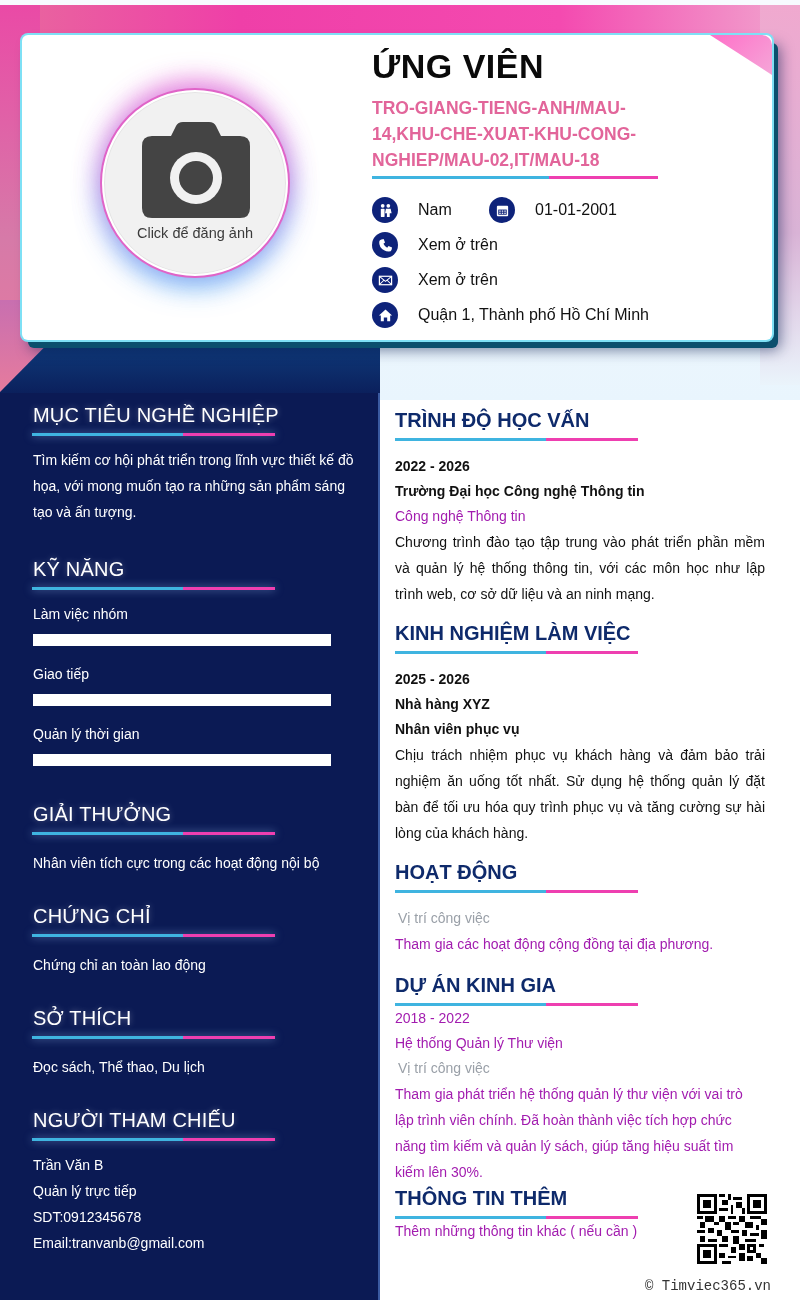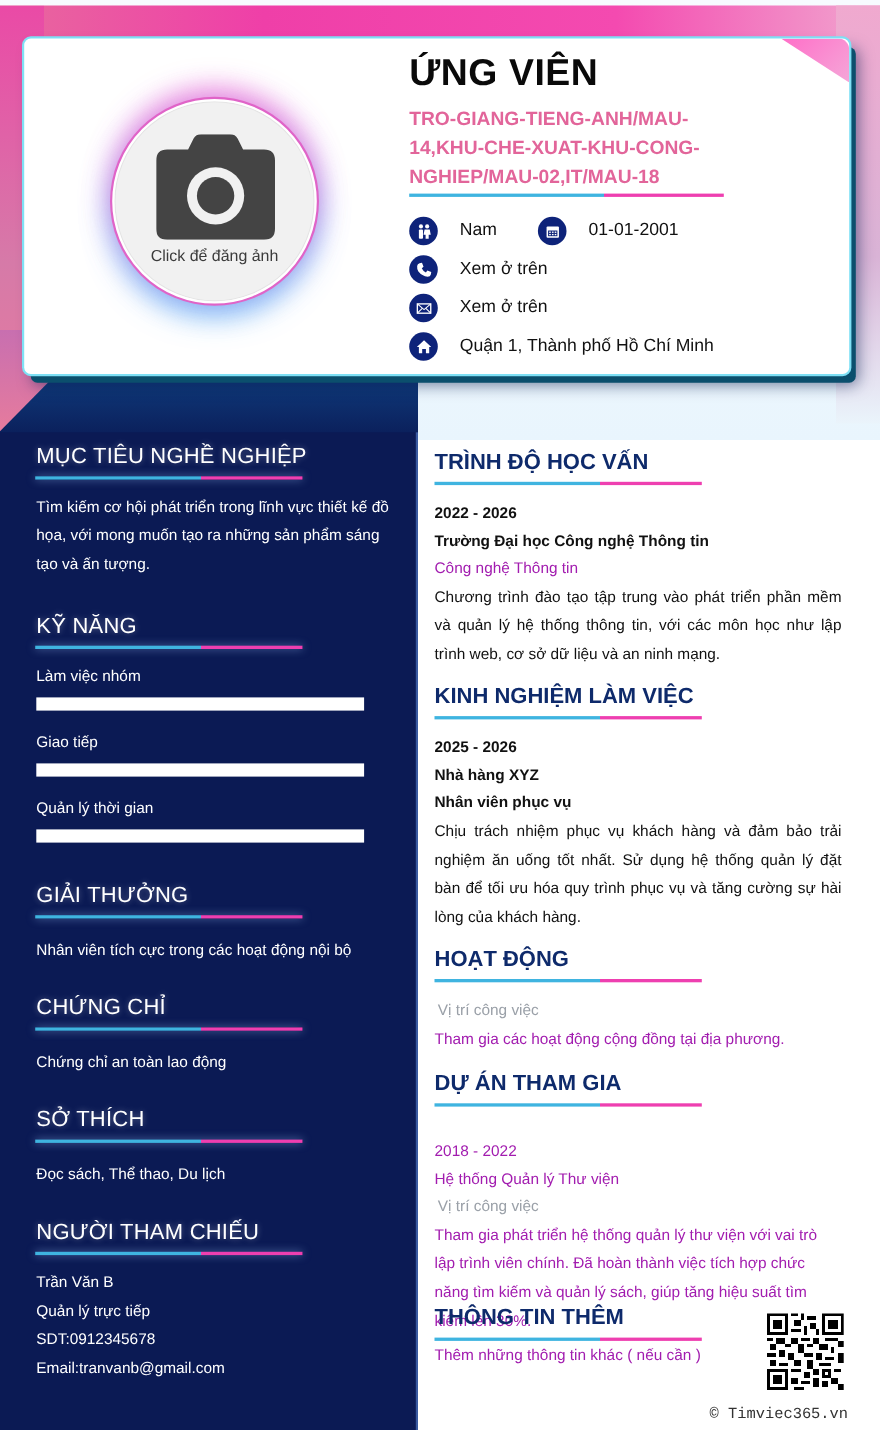--- a/index.html
+++ b/index.html
@@ -290,23 +290,23 @@
 <div class="sec-right" style="top:861px;">
   <div class="sec-title-r">HOẠT ĐỘNG</div>
   <div class="line-r"></div>
   <div style="margin-top:13px;">
     <div class="r-muted">Vị trí công việc</div>
     <div class="r-text" style="line-height:27px;">Tham gia các hoạt động cộng đồng tại địa phương.</div>
   </div>
 </div>
 
 <div class="sec-right" style="top:974px;">
-  <div class="sec-title-r">DỰ ÁN THAM GIA</div>
-  <div class="line-r"></div>
-  <div style="margin-top:28px;">
+  <div class="sec-title-r">DỰ ÁN KINH GIA</div>
+  <div class="line-r"></div>
+  <div style="margin-top:0;">
     <div class="r-text">2018 - 2022</div>
     <div class="r-text">Hệ thống Quản lý Thư viện</div>
     <div class="r-muted">Vị trí công việc</div>
     <div class="r-text" style="line-height:26px;">Tham gia phát triển hệ thống quản lý thư viện với vai trò lập trình viên chính. Đã hoàn thành việc tích hợp chức năng tìm kiếm và quản lý sách, giúp tăng hiệu suất tìm kiếm lên 30%.</div>
   </div>
 </div>
 
 <div class="sec-right" style="top:1187px; width:290px;">
   <div class="sec-title-r">THÔNG TIN THÊM</div>
   <div class="line-r"></div>

